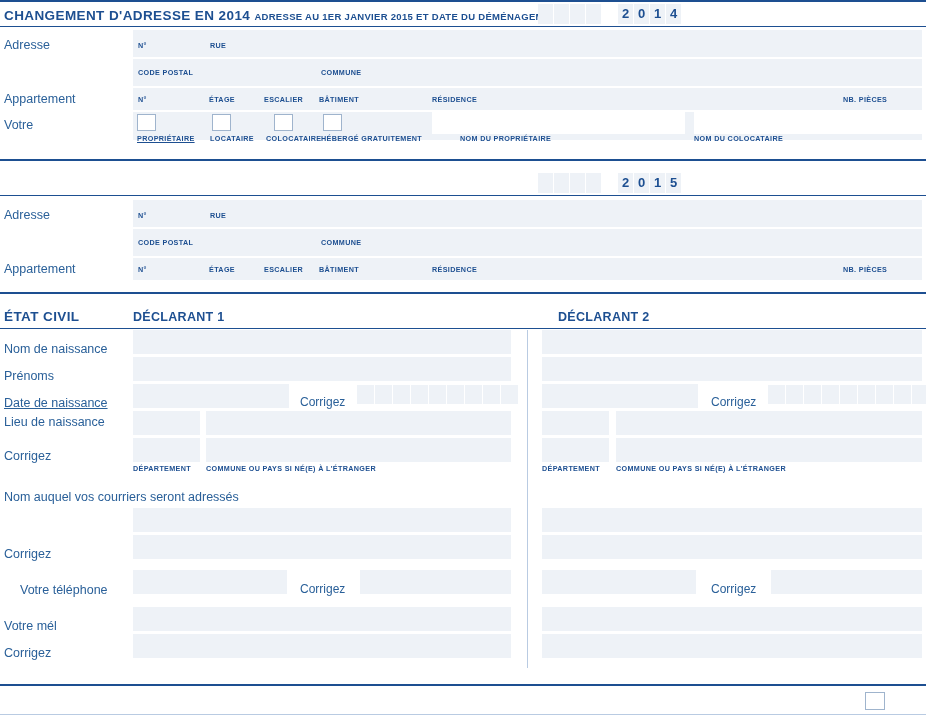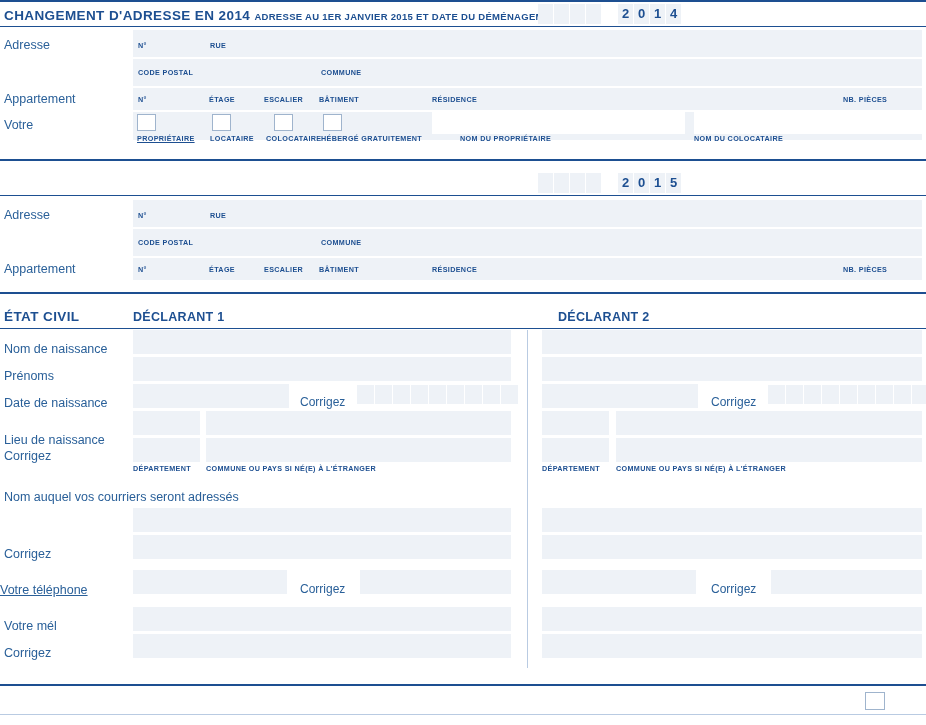--- a/index.html
+++ b/index.html
@@ -241,21 +241,21 @@
   <div class="rule thin" style="top:328px;"></div>
 
   <div class="row-label" style="left:4px; top:342px;">Nom de naissance</div>
   <div class="field" style="left:133px; top:330px; width:378px; height:24px;"></div>
   <div class="field" style="left:542px; top:330px; width:380px; height:24px;"></div>
 
   <div class="row-label" style="left:4px; top:369px;">Prénoms</div>
   <div class="field" style="left:133px; top:357px; width:378px; height:24px;"></div>
   <div class="field" style="left:542px; top:357px; width:380px; height:24px;"></div>
 
-  <div class="row-label" style="left:4px; top:396px;">Date de naissance</div>
+  <div class="row-label" style="left:4px; top:396px;text-decoration:underline;">Date de naissance</div>
   <div class="field" style="left:133px; top:384px; width:156px; height:24px;"></div>
   <div class="corrigez" style="left:300px; top:395px;">Corrigez</div>
   <div class="boxrow" style="left:357px; top:385px;">
     <div class="b"></div>
     <div class="b"></div>
     <div class="b"></div>
     <div class="b"></div>
     <div class="b"></div>
     <div class="b"></div>
     <div class="b"></div>
@@ -269,21 +269,21 @@
     <div class="b"></div>
     <div class="b"></div>
     <div class="b"></div>
     <div class="b"></div>
     <div class="b"></div>
     <div class="b"></div>
     <div class="b"></div>
     <div class="b"></div>
   </div>
 
-  <div class="row-label" style="left:4px; top:433px;text-align:center;">Lieu de naissance</div>
+  <div class="row-label" style="left:4px; top:415px;text-align:center;">Lieu de naissance</div>
   <div class="field" style="left:133px; top:411px; width:67px; height:24px;"></div>
   <div class="field" style="left:206px; top:411px; width:305px; height:24px;"></div>
   <div class="field" style="left:542px; top:411px; width:67px; height:24px;"></div>
   <div class="field" style="left:616px; top:411px; width:306px; height:24px;"></div>
 
   <div class="row-label" style="left:4px; top:449px;">Corrigez</div>
   <div class="field" style="left:133px; top:438px; width:67px; height:24px;"></div>
   <div class="field" style="left:206px; top:438px; width:305px; height:24px;"></div>
   <div class="field" style="left:542px; top:438px; width:67px; height:24px;"></div>
   <div class="field" style="left:616px; top:438px; width:306px; height:24px;"></div>
@@ -294,21 +294,21 @@
   <div class="mini" style="left:616px; top:464px;">COMMUNE OU PAYS SI NÉ(E) À L'ÉTRANGER</div>
 
   <div class="row-label" style="left:4px; top:490px;">Nom auquel vos courriers seront adressés</div>
   <div class="field" style="left:133px; top:508px; width:378px; height:24px;"></div>
   <div class="field" style="left:542px; top:508px; width:380px; height:24px;"></div>
 
   <div class="row-label" style="left:4px; top:547px;">Corrigez</div>
   <div class="field" style="left:133px; top:535px; width:378px; height:24px;"></div>
   <div class="field" style="left:542px; top:535px; width:380px; height:24px;"></div>
 
-  <div class="row-label" style="left:0; top:583px;text-decoration:underline;">Votre téléphone</div>
+  <div class="row-label" style="left:20px; top:583px;">Votre téléphone</div>
   <div class="field" style="left:133px; top:570px; width:154px; height:24px;"></div>
   <div class="corrigez" style="left:300px; top:582px;">Corrigez</div>
   <div class="field" style="left:360px; top:570px; width:151px; height:24px;"></div>
   <div class="field" style="left:542px; top:570px; width:154px; height:24px;"></div>
   <div class="corrigez" style="left:711px; top:582px;">Corrigez</div>
   <div class="field" style="left:771px; top:570px; width:151px; height:24px;"></div>
 
   <div class="row-label" style="left:4px; top:619px;">Votre mél</div>
   <div class="field" style="left:133px; top:607px; width:378px; height:24px;"></div>
   <div class="field" style="left:542px; top:607px; width:380px; height:24px;"></div>

